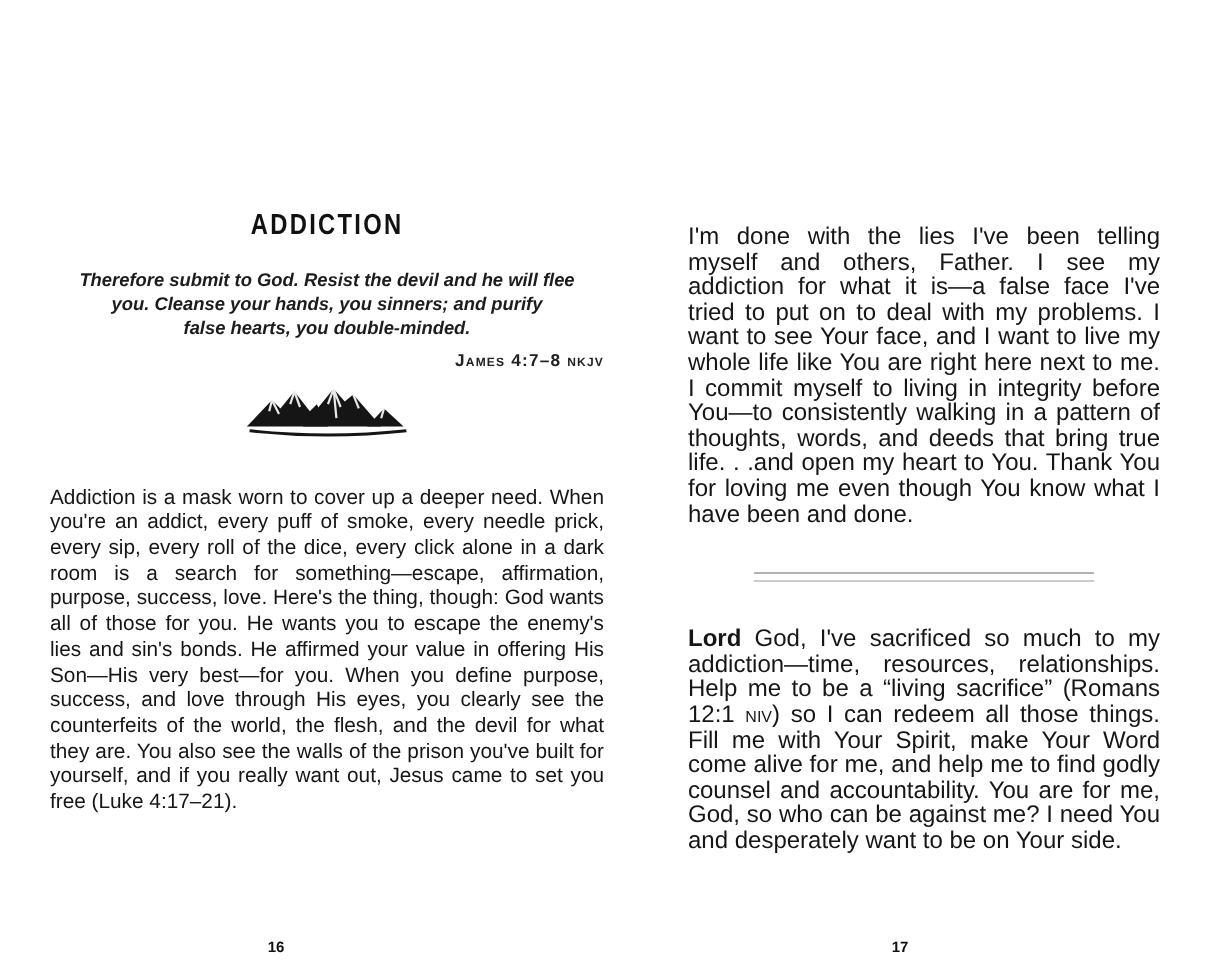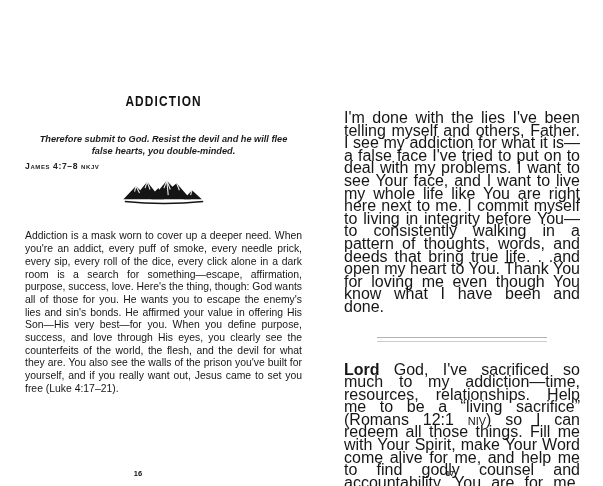--- a/index.html
+++ b/index.html
@@ -6,50 +6,50 @@
   .spread{
     position:relative;
     width:603px;height:486px;
     background:#ffffff;
     font-family:"Liberation Sans","DejaVu Sans",sans-serif;
     color:#1a1a1a;
     overflow:hidden;
   }
   
   .left-col{position:absolute;left:25px;top:92px;width:277px;}
-  .heading-wrap{text-align:center;}
+  .heading-wrap{text-align:center;margin-top:12px;}
   .heading{
     display:inline-block;
     font-size:14.5px;font-weight:bold;
     letter-spacing:1.4px;
     transform:scaleX(0.82);transform-origin:center;
     color:#111;
     white-space:nowrap;
   }
-  .verse{margin-top:23px;text-align:center;}
+  .verse{margin-top:12px;text-align:center;}
   .verse-line{
     font-size:9.2px;font-style:italic;font-weight:bold;
     line-height:12.2px;color:#1c1c1c;white-space:nowrap;
   }
   .citation{
-    margin-top:4px;text-align:left;
+    margin-top:4px;text-align:right;
     font-size:8.6px;font-weight:bold;
     font-variant:small-caps;letter-spacing:0.6px;color:#222;
   }
   .mountain-wrap{margin-top:7px;text-align:center;height:30px;}
   .mountain-wrap svg{display:inline-block;}
   .body-text{
     margin-top:22px;
     font-size:10.4px;line-height:12.7px;
     text-align:justify;color:#161616;
   }
   
   .right-col{position:absolute;left:344px;top:112px;width:236px;}
   .prayer{
-    font-size:16px;line-height:12.6px;
+    font-size:12px;line-height:12.6px;
     text-align:justify;color:#161616;
   }
   .double-rule{
     width:170px;height:3px;margin:23px auto 22px auto;
     border-top:1px solid #b3b3b3;
     border-bottom:1px solid #cccccc;
   }
   .lead-word{font-weight:bold;}
   .abbr-caps{font-variant:small-caps;}
   
@@ -65,20 +65,21 @@
 
 <div class="spread">
 
   <div class="left-col">
     <div class="heading-wrap">
       <span class="heading">ADDICTION</span>
     </div>
 
     <div class="verse">
       <div class="verse-line">Therefore submit to God. Resist the devil and he will flee</div>
+      <div class="verse-line">you. Cleanse your hands, you sinners; and purify</div>
       <div class="verse-line">false hearts, you double-minded.</div>
     </div>
 
     <div class="citation">James 4:7–8 nkjv</div>
 
     <div class="mountain-wrap">
       <svg width="84" height="30" viewBox="0 0 120 42" aria-hidden="true">
         <g fill="#151515">
           <path d="M2 30 L20 11 L26 17 L36 5 L47 19 L52 14 L60 30 Z"></path>
           <path d="M42 30 L64 3 L72 12 L78 7 L98 30 Z"></path>

